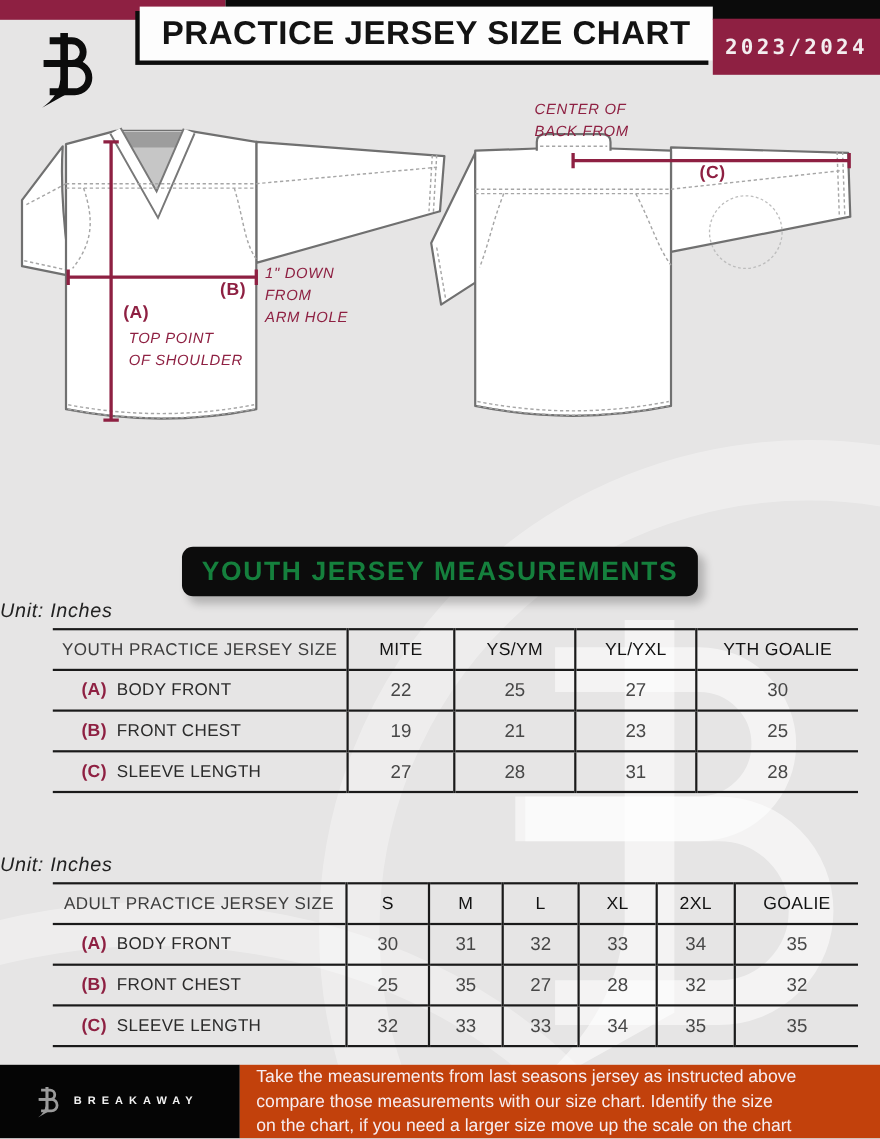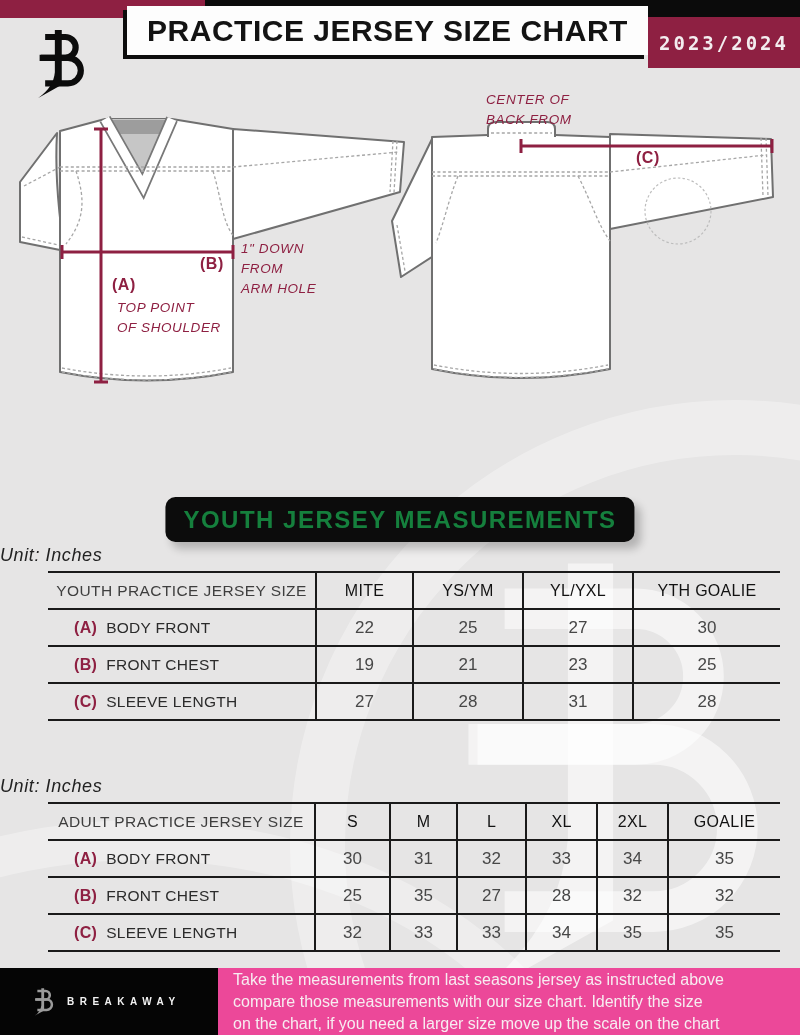--- a/index.html
+++ b/index.html
@@ -57,21 +57,21 @@
   .size-hd{font-weight:bold;font-size:16px;color:#121212;letter-spacing:.3px;}
   .row-label{text-align:left !important;padding-left:26px !important;font-size:15.5px;color:#2b2b2b;letter-spacing:.3px;}
   .row-label .key{color:#8E2042;font-weight:bold;margin-right:9px;font-size:16px;}
   .val{font-size:17px;color:#474747;}
 
   
   .footer-black{position:absolute;left:0;top:968px;width:218px;height:67px;background:#050505;z-index:2;
                 display:flex;align-items:center;}
   .logo-sm{width:26px;height:30px;margin-left:30px;color:#9b9b9b;flex:0 0 auto;}
   .brand{color:#f2f2f2;font-size:10px;font-weight:bold;letter-spacing:5.5px;margin-left:11px;white-space:nowrap;}
-  .footer-maroon{position:absolute;left:218px;top:968px;width:582px;height:67px;background:#ec4899;z-index:2;
+  .footer-maroon{position:absolute;left:218px;top:968px;width:582px;height:67px;background:#c2410c;z-index:2;
                  display:flex;align-items:center;}
   .footer-maroon span{color:#f7edf1;font-size:16px;line-height:22px;padding-left:15px;white-space:pre-line;}
 </style>
 </head>
 <body>
 
 <div class="page">
 
   <svg width="0" height="0" style="position:absolute">
     <symbol id="bmono" viewBox="0 0 92 104">

